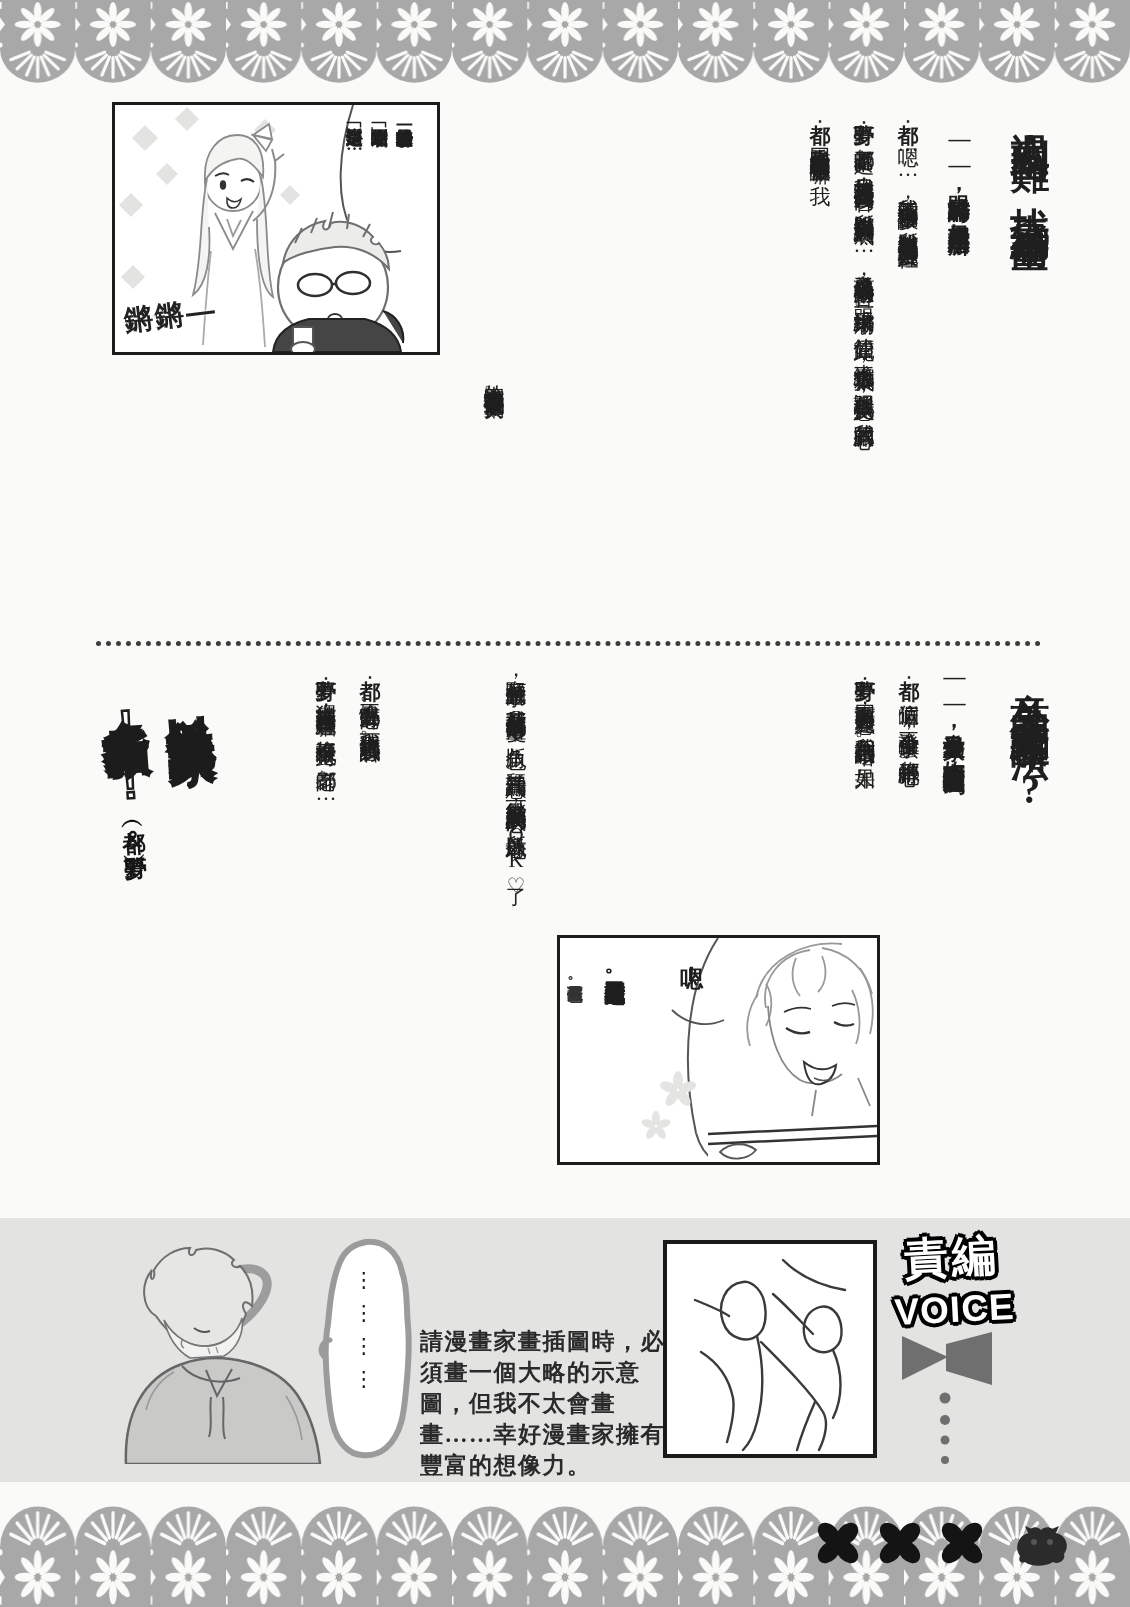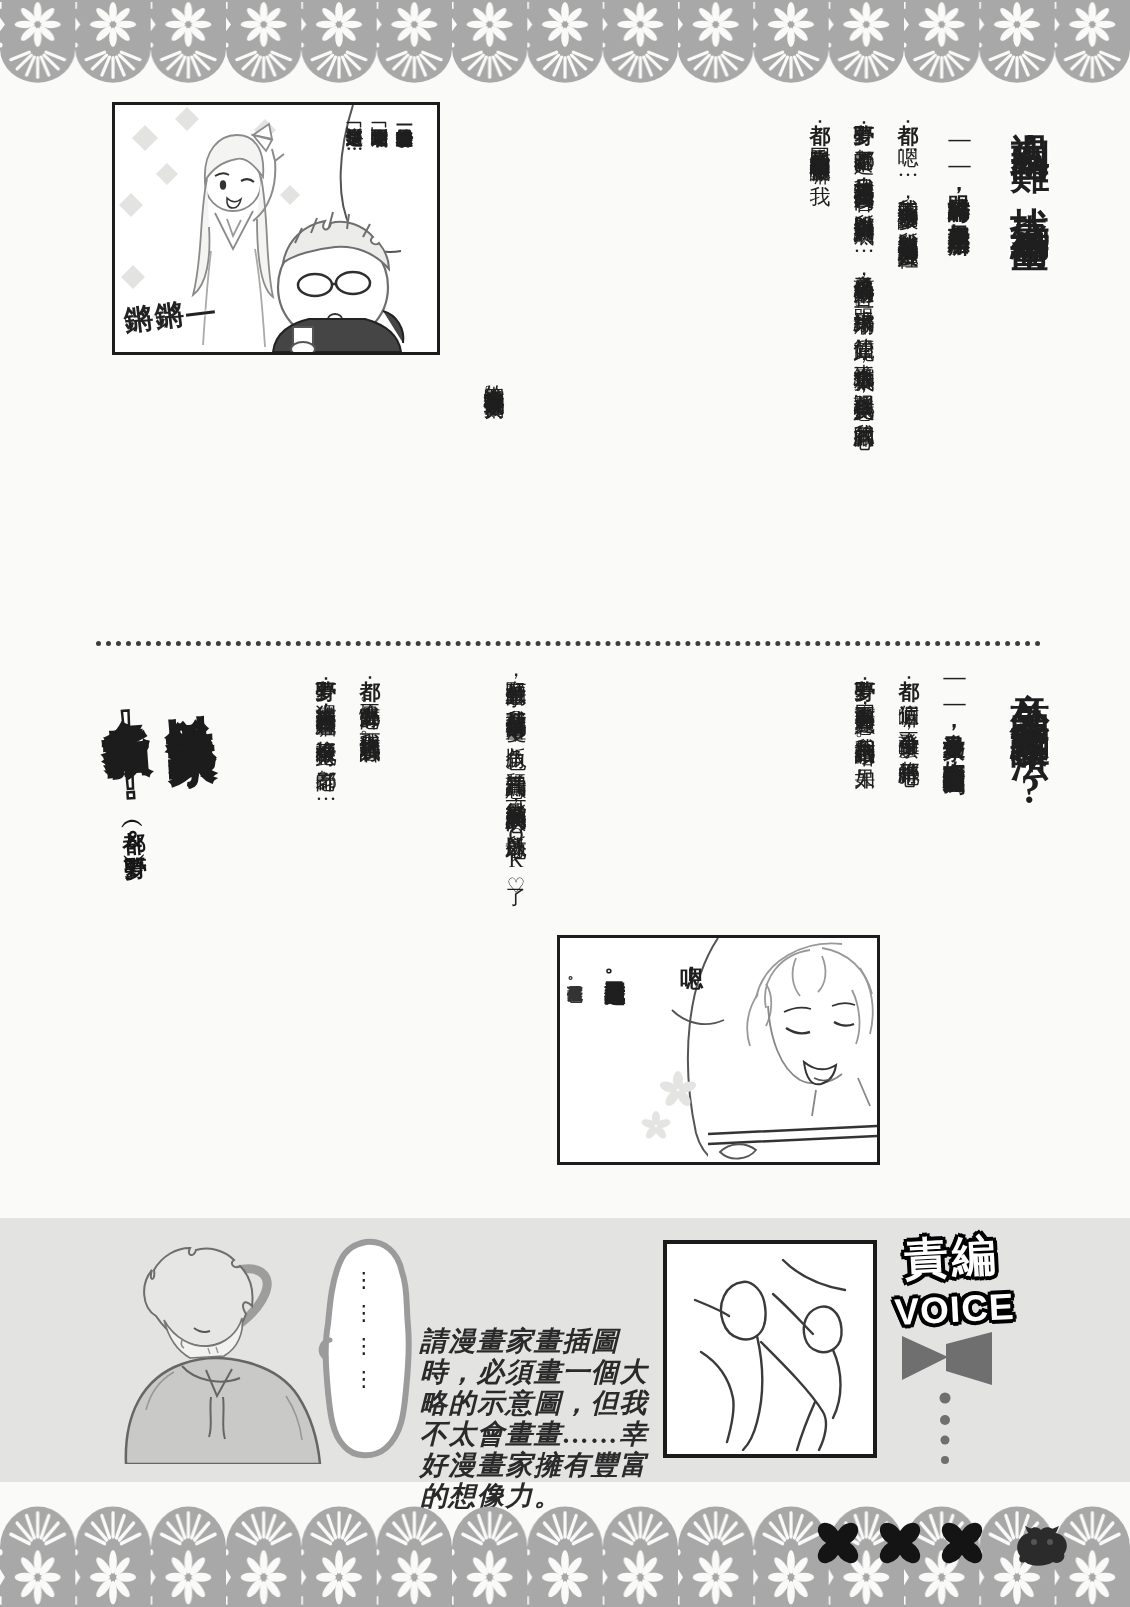--- a/index.html
+++ b/index.html
@@ -33,21 +33,21 @@
     font-size:46px; font-weight:800; line-height:64px; letter-spacing:4px;
     font-family:"Liberation Sans","DejaVu Sans",sans-serif;
     color:#fff; -webkit-text-stroke:2.5px #1c1c1c; transform:rotate(-4deg);
   }
   .closing .credit { font-size:23px; -webkit-text-stroke:0; color:#161616; font-weight:700; letter-spacing:1px; }
   .band { background:#e3e3e2; }
   .outline-txt {
     color:#fff; font-weight:800; font-family:"Liberation Sans","DejaVu Sans",sans-serif;
     text-shadow:-3px -3px 0 #000,3px -3px 0 #000,-3px 3px 0 #000,3px 3px 0 #000,-4px 0 0 #000,4px 0 0 #000,0 -4px 0 #000,0 4px 0 #000;
   }
-  .voice-note { font-size:27px; font-weight:700; line-height:31px; letter-spacing:1.5px; color:#2a2a2a;font-style:italic; }
+  .voice-note { font-size:23px; font-weight:700; line-height:31px; letter-spacing:1.5px; color:#2a2a2a; }
   .bubble-dots { font-family:"DejaVu Sans",sans-serif; font-size:21px; letter-spacing:9px; color:#1c1c1c; }
   .hand-note { font-size:15.5px; line-height:19px; color:#333; font-family:"Liberation Sans","DejaVu Sans",sans-serif; font-weight:600; }
   .exclaim { font-size:23px; font-weight:700; }
   svg { display:block; }
 </style>
 </head>
 <body>
 
 <div id="page">
 

